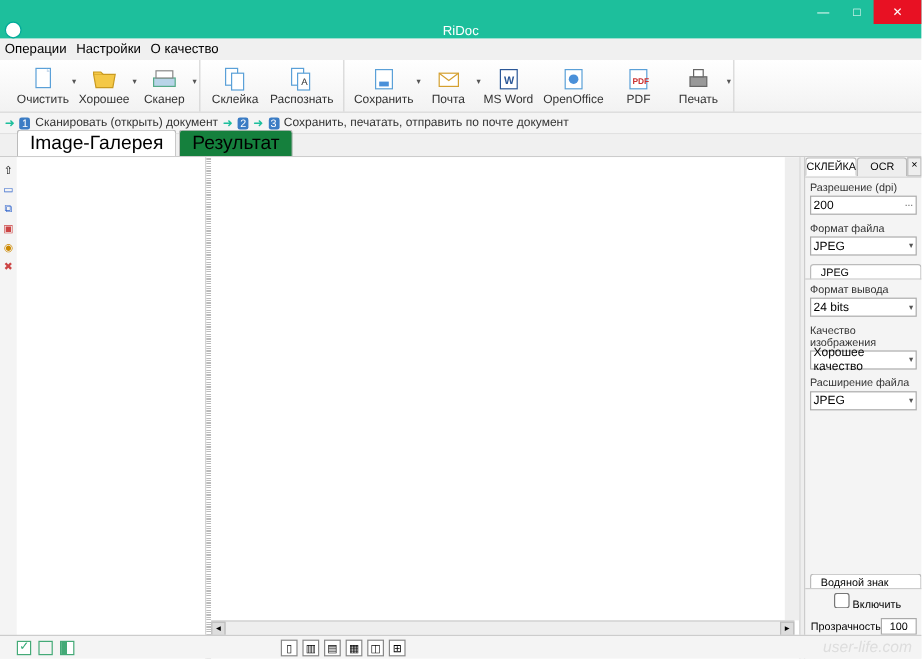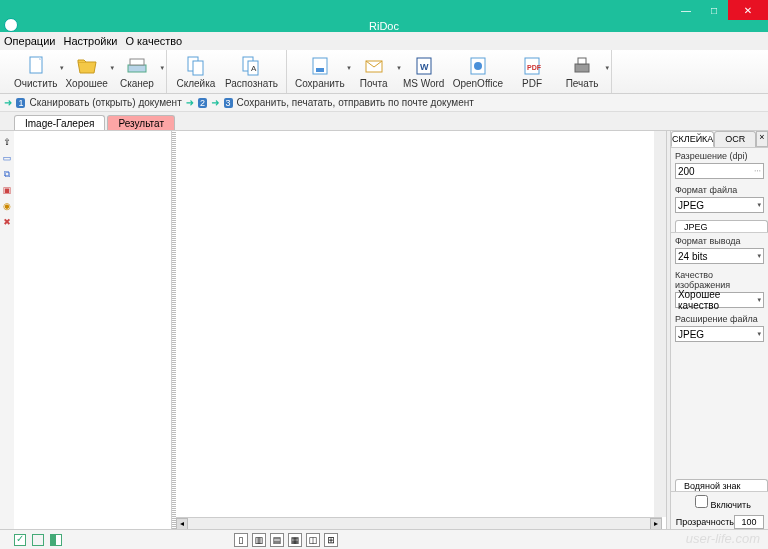--- a/index.html
+++ b/index.html
@@ -19,22 +19,22 @@
 .tgroup { display:flex; gap:8px; padding:0 8px; border-right:1px solid #d5d5d5; height:100%; align-items:center; }
 .tbtn { display:flex; flex-direction:column; align-items:center; font-size:10px; color:#333; cursor:pointer; position:relative; min-width:42px; }
 .tbtn .ic { width:22px; height:22px; margin-bottom:1px; display:flex; align-items:center; justify-content:center; }
 .tbtn .arr { position:absolute; right:-6px; top:9px; font-size:7px; color:#555;}
 .tbtn svg { width:22px; height:22px; }
 
 .stepbar { height:18px; background:#f4f4f4; border-bottom:1px solid #ddd; display:flex; align-items:center; font-size:10px; color:#333; padding:0 4px; gap:4px; }
 .stepbar .num { background:#3b7cc4; color:#fff; font-size:9px; padding:0 2px; border-radius:2px; }
 .stepbar .ar { color:#1dbf9c; }
 
-.tabs { height:18px; background:#f0f0f0; display:flex; align-items:flex-end; padding-left:14px; font-size:10px; }
-.tab { border:1px solid #bbb; border-bottom:none; padding:2px 10px 1px; background:#fca5a5; border-radius:3px 3px 0 0; margin-right:2px; cursor:pointer; }
+.tabs { height:18px; background:#f0f0f0; display:flex; align-items:flex-end; padding-left:14px; font-size:16px; }
+.tab { border:1px solid #bbb; border-bottom:none; padding:2px 10px 1px; background:#15803d; border-radius:3px 3px 0 0; margin-right:2px; cursor:pointer; }
 .tab.active { background:#fff;}
 
 .main { display:flex; height:419px; border-top:1px solid #ccc; position:relative;}
 .lefticons { width:14px; background:#f4f4f4; display:flex; flex-direction:column; align-items:center; gap:6px; padding-top:6px; }
 .lefticons div { width:10px; height:10px; font-size:9px; cursor:pointer; text-align:center; line-height:10px;}
 .gallery { width:158px; background:#fff; border-right:1px solid #ccc; }
 .splitter { width:4px; background:repeating-linear-gradient(0deg,#bbb 0,#bbb 1px,#fff 1px,#fff 2px); cursor:col-resize;}
 .canvas { flex:1; background:#fff; position:relative; }
 .rsplit { width:4px; background:#eee; border-left:1px solid #ccc; }
 

